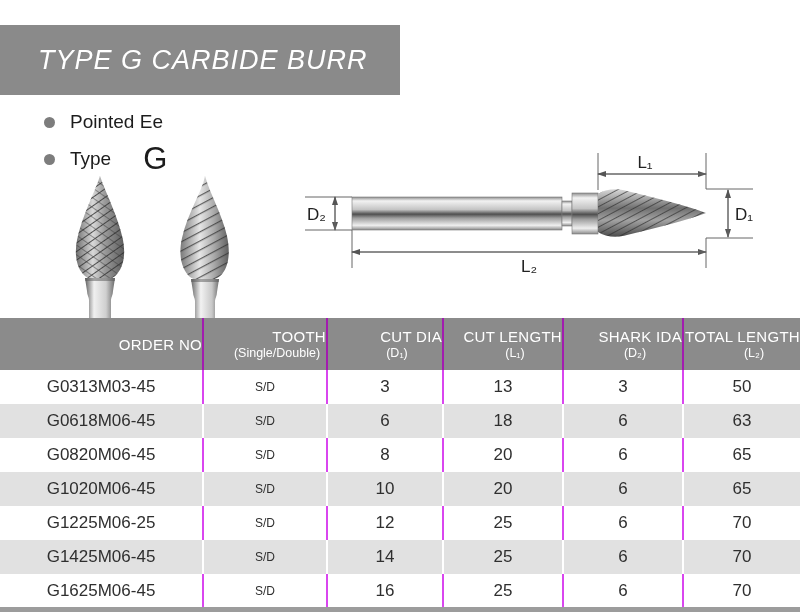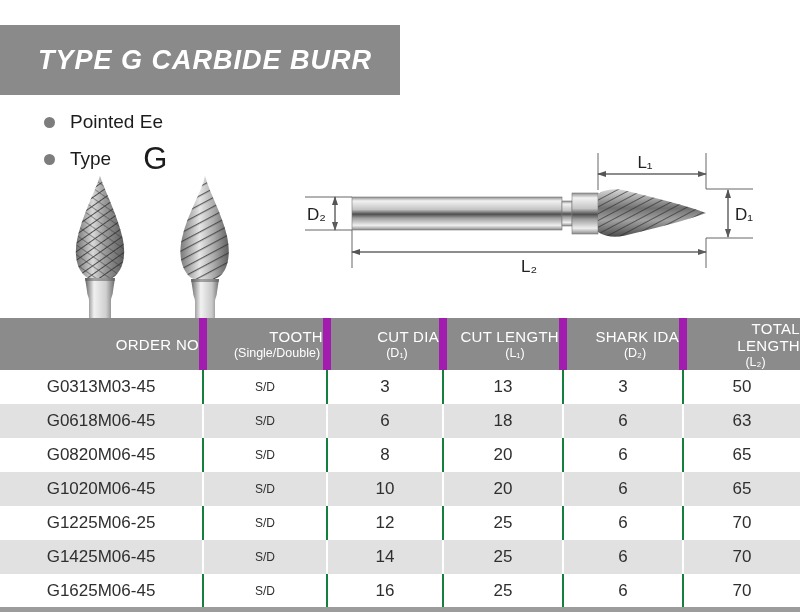--- a/index.html
+++ b/index.html
@@ -6,21 +6,21 @@
   html,body { background:#ffffff; }
   body { width:800px; height:612px; font-family:"Liberation Sans", sans-serif; }
   .page { position:relative; width:800px; height:612px; background:#fff; overflow:hidden; }
 
   
   .banner {
     position:absolute; left:0; top:25px; width:400px; height:70px;
     background:#8a8a8a; display:flex; align-items:center; padding-left:38px;
   }
   .banner .title {
-    color:#ffffff; font-size:27px; font-weight:bold; font-style:italic; letter-spacing:1px;
+    color:#ffffff; font-size:27px; font-weight:normal; font-style:italic; letter-spacing:1px;
   }
 
   
   .feature { position:absolute; left:44px; display:flex; align-items:center; }
   .feature-1 { top:111px; }
   .feature-2 { top:141px; }
   .bullet { width:11px; height:11px; border-radius:50%; background:#7d7d7d; margin-right:15px; flex:0 0 auto; }
   .feature .lbl { font-size:19px; color:#1c1c1c; }
   .feature .type-letter { font-size:31px; color:#1c1c1c; margin-left:32px; }
 
@@ -29,28 +29,28 @@
   .burr-photo.left { left:55px; width:90px; }
   .burr-photo.right { left:158px; width:90px; }
   .diagram { position:absolute; left:285px; top:135px; width:510px; height:150px; }
   .dim-label { font-size:17px; fill:#222; }
 
   
   table.spec { position:absolute; left:0; top:318px; width:800px; border-collapse:collapse; table-layout:fixed; }
   col.c1{width:203px} col.c2{width:124px} col.c3{width:116px} col.c4{width:120px} col.c5{width:120px} col.c6{width:117px}
   thead th {
     background:#8b8b8b; height:52px; color:#ffffff; font-weight:normal;
-    vertical-align:middle; text-align:center; border-left:8px solid #a21caf;
+    vertical-align:middle; text-align:center; border-left:2px solid #a21caf;
   }
   thead th:first-child { border-left:none; }
   thead th .h1 { font-size:15px; letter-spacing:.3px;text-align:right; }
   thead th .h2 { font-size:12.5px; margin-top:1px;padding-left:24px; }
   tbody td {
     height:34px; text-align:center; vertical-align:middle;
-    font-size:17px; color:#2f2f2f; border-left:2px solid #15803d; background:#ffffff;
+    font-size:17px; color:#2f2f2f; border-left:2px solid #d946ef; background:#ffffff;
   }
   tbody td:first-child { border-left:none; }
   tbody tr.alt td { background:#e1e1e1; border-left-color:#ffffff; }
   tbody td.tooth { font-size:12px; }
 
   .bottom-bar { position:absolute; left:0; top:607px; width:800px; height:5px; background:#9c9c9c; }
 </style>
 </head>
 <body>
 

